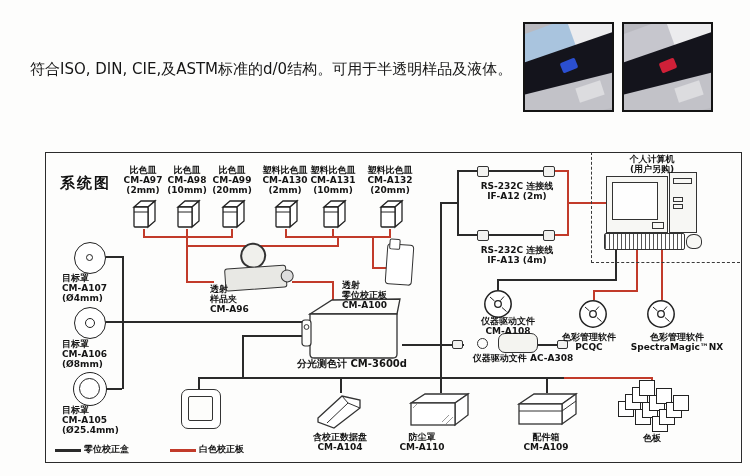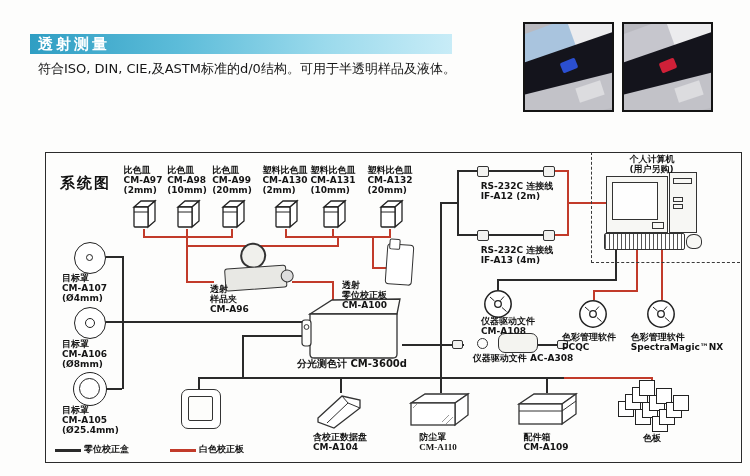--- a/index.html
+++ b/index.html
@@ -6,37 +6,37 @@
     --std:#2a2a2a; --opt:#c23b2a;
   }
   html,body{margin:0;padding:0;background:#fff;}
   #stage{position:relative;width:750px;height:476px;background:#fdfdfc;overflow:hidden;
          font-family:"DejaVu Sans","Liberation Sans",sans-serif;}
   
   #banner{position:absolute;left:30px;top:34px;width:422px;height:20px;
           background:linear-gradient(90deg,#2f9ec3 0%,#5cbcd9 35%,#9bdaec 70%,#c8ecf7 100%);}
   #banner .t{position:absolute;left:8px;top:2px;font-size:15px;font-weight:bold;color:#fff;
              letter-spacing:3px;line-height:16px;white-space:nowrap;}
-  #subtitle{position:absolute;left:30px;top:60px;font-size:13px;color:#161616;white-space:nowrap;margin-left:8px;}
+  #subtitle{position:absolute;left:30px;top:60px;font-size:15px;color:#161616;white-space:nowrap;}
   
   .photo{position:absolute;top:22px;width:87px;height:86px;border:2px solid #141414;
          background:#b9b9bf;overflow:hidden;}
   .photo>div{position:absolute;}
   .ph-white{left:44px;top:-10px;width:60px;height:36px;background:#ececee;transform:rotate(-18deg);}
   .ph-lid{left:-10px;top:4px;width:58px;height:30px;transform:rotate(-20deg);}
   .ph-dark{left:-14px;top:24px;width:118px;height:42px;background:#14141c;transform:rotate(-19deg);}
   .ph-blob{left:36px;top:36px;width:16px;height:11px;border-radius:2px;transform:rotate(-22deg);}
   .ph-body{left:-6px;top:60px;width:100px;height:34px;background:#c2c2c8;transform:rotate(-14deg);}
   .ph-block{left:52px;top:60px;width:26px;height:15px;background:#dcdcdf;transform:rotate(-18deg);}
   
   #frame{position:absolute;left:45px;top:152px;width:695px;height:309px;border:1.5px solid #2b2b2b;background:#fdfdfc;}
   #sys-title{position:absolute;left:60px;top:174px;font-size:15px;font-weight:bold;color:#111;letter-spacing:2px;}
   
   .lbl{position:absolute;font-weight:bold;font-size:9px;line-height:10px;color:#141414;white-space:nowrap;z-index:5;}
-  .cx{transform:translateX(-50%);}
+  .cx{transform:translateX(-50%);text-align:center;}
   .sm{font-size:8px;}
   
   .circ{position:absolute;border:1.6px solid #222;border-radius:50%;background:#fff;z-index:4;}
   .plug{position:absolute;width:10px;height:9px;border:1.5px solid #333;background:#f2f2f0;border-radius:2px;z-index:4;}
   svg{position:absolute;overflow:visible;z-index:4;}
   
   #clamp{position:absolute;left:220px;top:242px;width:88px;height:50px;transform:rotate(-4deg);z-index:4;}
   #clamp .ring{position:absolute;left:21px;top:0;width:22px;height:22px;border:2.5px solid #333;border-radius:50%;background:#f0f0ec;}
   #clamp .body{position:absolute;left:4px;top:24px;width:60px;height:21px;border:1.5px solid #333;border-radius:3px;background:#e8e8e4;}
   #clamp .knob{position:absolute;left:60px;top:29px;width:11px;height:11px;border:1.5px solid #333;border-radius:50%;background:#ddd;}
@@ -65,23 +65,20 @@
   #plates{position:absolute;left:618px;top:379px;width:72px;height:53px;z-index:4;}
   .plate{position:absolute;width:14px;height:14px;background:#fff;border:1.3px solid #222;}
   
   .swatch{position:absolute;width:26px;height:3px;z-index:4;}
 </style>
 </head>
 <body>
 
 <div id="stage">
 
-  <div id="banner" style="background: linear-gradient(90deg, rgb(47, 158, 195) 0%, rgb(92, 188, 217) 35%, rgb(155, 218, 236) 70%, rgb(200, 236, 247) 100%);">
-    <span class="t">透射测量</span>
-  </div>
   <div id="subtitle">符合ISO, DIN, CIE,及ASTM标准的d/0结构。可用于半透明样品及液体。</div>
 
   <div class="photo" style="left:523px;">
     <div class="ph-white"></div>
     <div class="ph-lid" style="background:#a9c4de;"></div>
     <div class="ph-dark"></div>
     <div class="ph-blob" style="background:#2b4fd0;"></div>
     <div class="ph-body"></div>
     <div class="ph-block"></div>
   </div>
@@ -320,21 +317,21 @@
     <div>含校正数据盘</div>
       <div>CM-A104</div>
   </div>
 
   <svg style="left:406px;top:390px;" width="66" height="40" viewBox="0 0 66 40">
     <path d="M5,13 L19,4 L62,4 L49,13 Z" fill="#fff" stroke="#333" stroke-width="1.3"></path>
     <path d="M49,13 L62,4 L62,25 L49,35 Z" fill="#fff" stroke="#333" stroke-width="1.3"></path>
     <rect x="5" y="13" width="44" height="22" fill="#fff" stroke="#333" stroke-width="1.3"></rect>
     <path d="M36,32 L43,25 M40,34 L47,27 M7,18 L11,14" fill="none" stroke="#999" stroke-width="1"></path>
   </svg>
-  <div class="lbl cx" style="left:438px;top:432px;font-family:Liberation Serif, serif;">
+  <div class="lbl cx" style="left:422px;top:432px;">
     <div>防尘罩</div>
       <div>CM-A110</div>
   </div>
 
   <svg style="left:514px;top:390px;" width="66" height="40" viewBox="0 0 66 40">
     <path d="M5,14 L20,4 L62,4 L48,14 Z" fill="#fff" stroke="#333" stroke-width="1.3"></path>
     <path d="M48,14 L62,4 L62,24 L48,34 Z" fill="#fff" stroke="#333" stroke-width="1.3"></path>
     <rect x="5" y="14" width="43" height="20" fill="#fff" stroke="#333" stroke-width="1.3"></rect>
     <path d="M5,21 L48,21 L62,11" fill="none" stroke="#333" stroke-width="1"></path>
   </svg>

